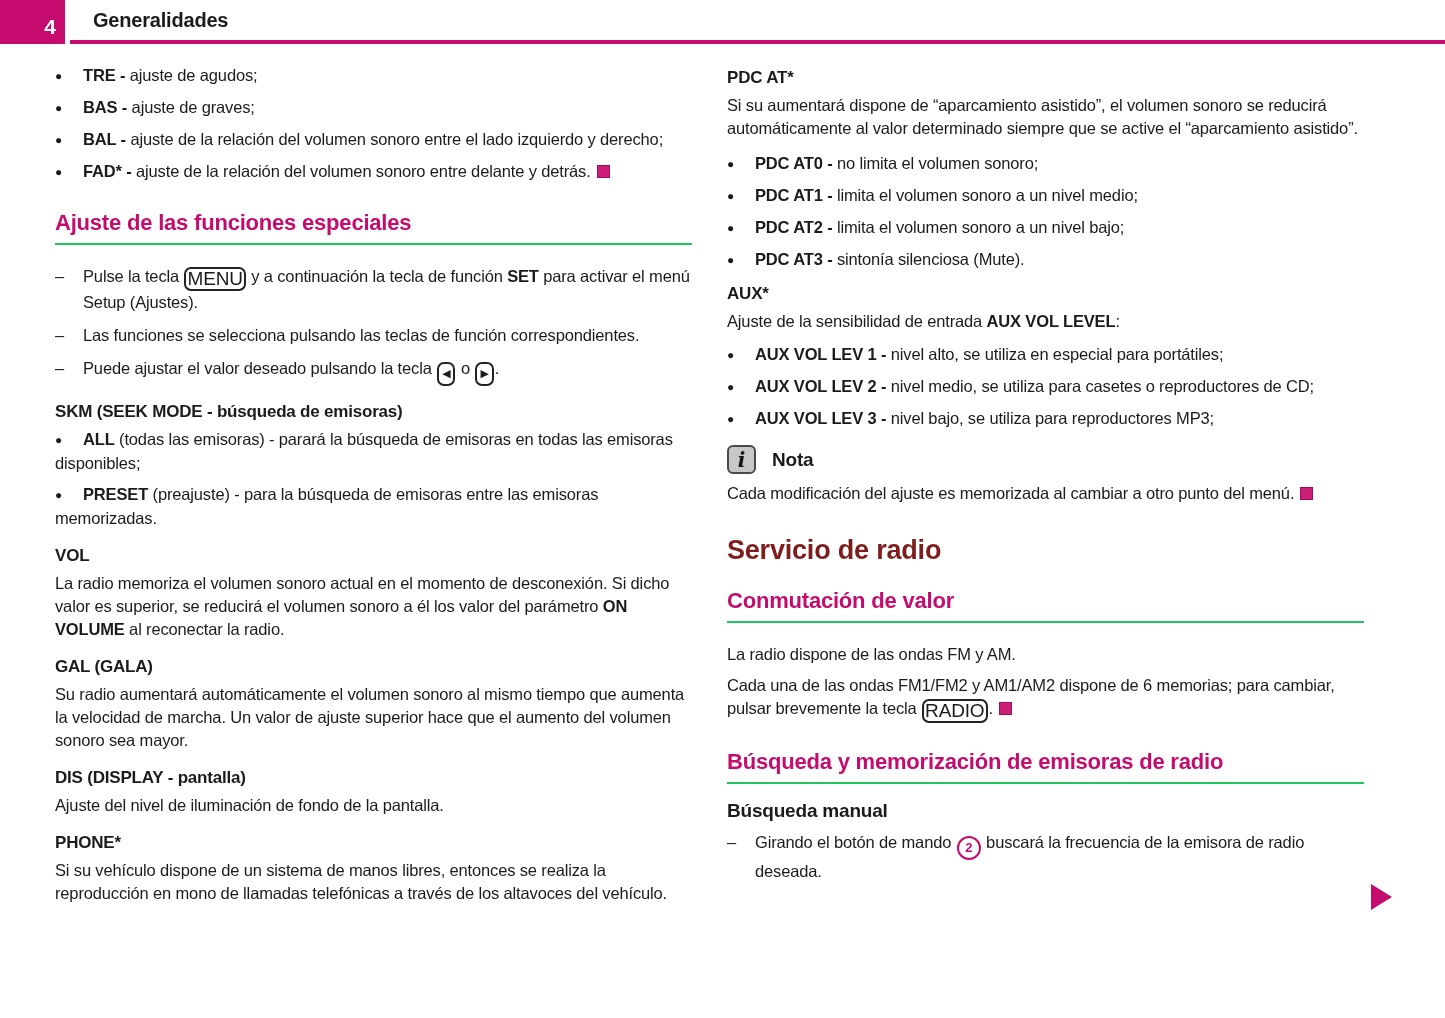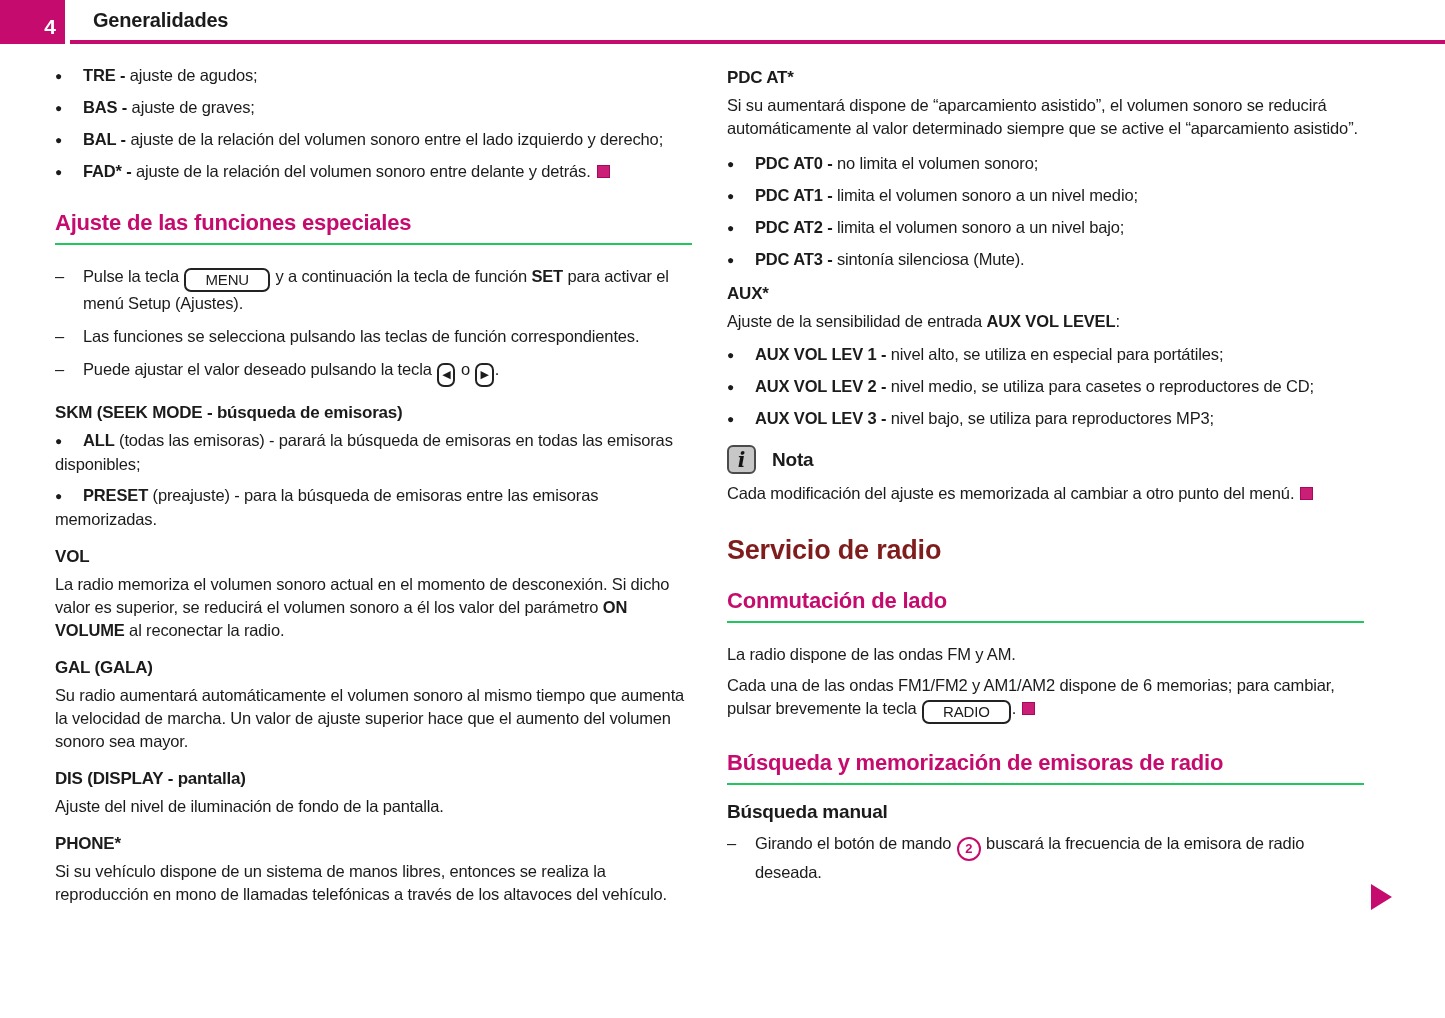--- a/index.html
+++ b/index.html
@@ -23,22 +23,22 @@
   .h-mag-big{color:#7f1d1d;font-size:27px;font-weight:bold;letter-spacing:-0.2px;margin:0;}
   .h-bold{font-size:17px;font-weight:bold;letter-spacing:-0.2px;margin:0 0 6px 0;}
   .h-bold-lg{font-size:19px;font-weight:bold;letter-spacing:-0.2px;margin:0 0 9px 0;}
   
   .brow .mk{display:inline-block;width:28px;font-size:12px;vertical-align:1px;}
   .brow{margin:0 0 7px 0;}
   .drow{display:flex;margin:0 0 10px 0;}
   .drow .mk{width:28px;flex:none;}
   .dtext{flex:1;}
   
-  .keycap{display:inline-block;border:2px solid #222;border-radius:7px;padding:0 19px;
-          height:20px;line-height:19px;font-size:15px;margin:0 1px;vertical-align:-3px;background:#fff;}
+  .keycap{display:inline-block;border:2px solid #222;border-radius:7px;padding:0 1px;
+          height:20px;line-height:19px;font-size:19px;margin:0 1px;vertical-align:-3px;background:#fff;}
   .keycap.arrow{padding:0 3px;font-size:11px;line-height:18px;}
   
   .endsq{display:inline-block;width:11px;height:11px;background:#CB1E77;border:1px solid #A40B60;
          margin-left:6px;vertical-align:-1px;}
   
   .note-row{display:flex;align-items:center;gap:16px;margin:14px 0 8px 0;}
   .info-icon{width:29px;height:29px;border:2px solid #4a4a4a;border-radius:6px;background:#c7c7c7;
              display:flex;align-items:center;justify-content:center;
              font-family:"DejaVu Serif",serif;font-style:italic;font-weight:bold;font-size:20px;color:#141414;
              box-sizing:border-box;}
@@ -155,21 +155,21 @@
       </div>
 
       <div class="note-row">
         <span class="info-icon">i</span>
         <span class="h-bold-lg" style="margin:0;">Nota</span>
       </div>
       <p class="body"><span>Cada modificación del ajuste es memorizada al cambiar a otro punto del menú.</span><span class="endsq"></span></p>
 
       <h1 class="h-mag-big" style="margin-top:30px;">Servicio de radio</h1>
 
-      <h2 class="h-mag" style="margin-top:22px;">Conmutación de lado</h2>
+      <h2 class="h-mag" style="margin-top:22px;">Conmutación de valor</h2>
       <p class="body">La radio dispone de las ondas FM y AM.</p>
       <p class="body"><span>Cada una de las ondas FM1/FM2 y AM1/AM2 dispone de 6 memorias; para cambiar, pulsar brevemente la tecla </span><span class="keycap">RADIO</span><span>.</span><span class="endsq"></span></p>
 
       <h2 class="h-mag" style="margin-top:26px;margin-bottom:16px;">Búsqueda y memorización de emisoras de radio</h2>
       <h3 class="h-bold-lg">Búsqueda manual</h3>
 
       <div class="body drow">
         <span class="mk">–</span>
         <div class="dtext"><span>Girando el botón de mando </span><span class="circled">2</span><span> buscará la frecuencia de la emisora de radio deseada.</span></div>
       </div>

